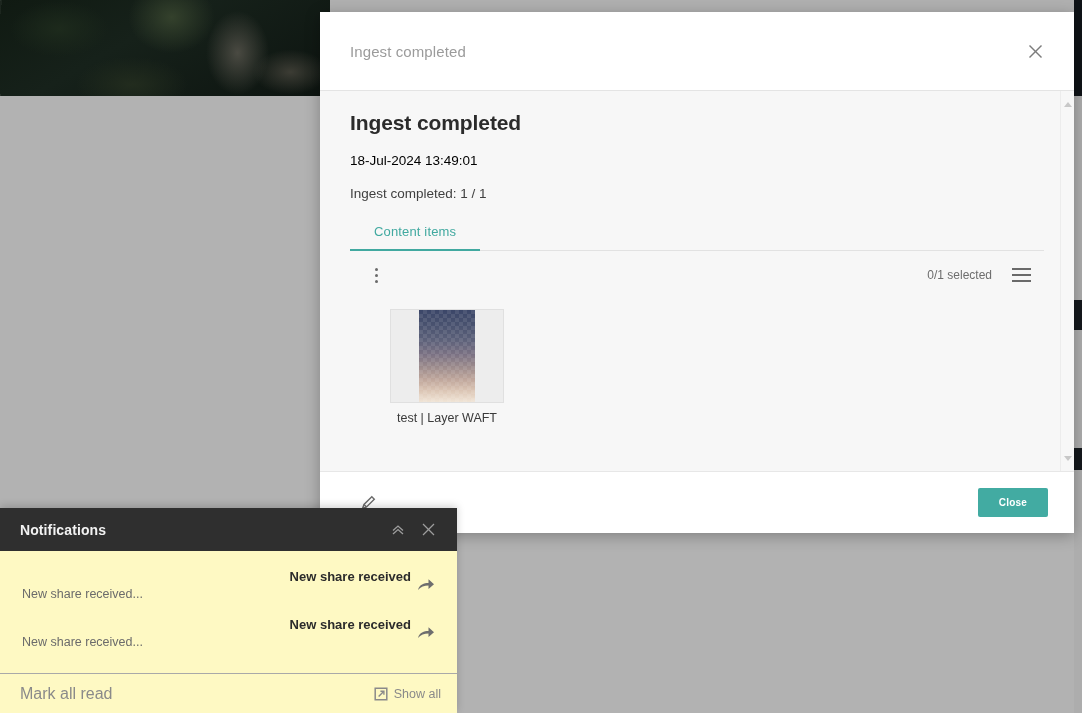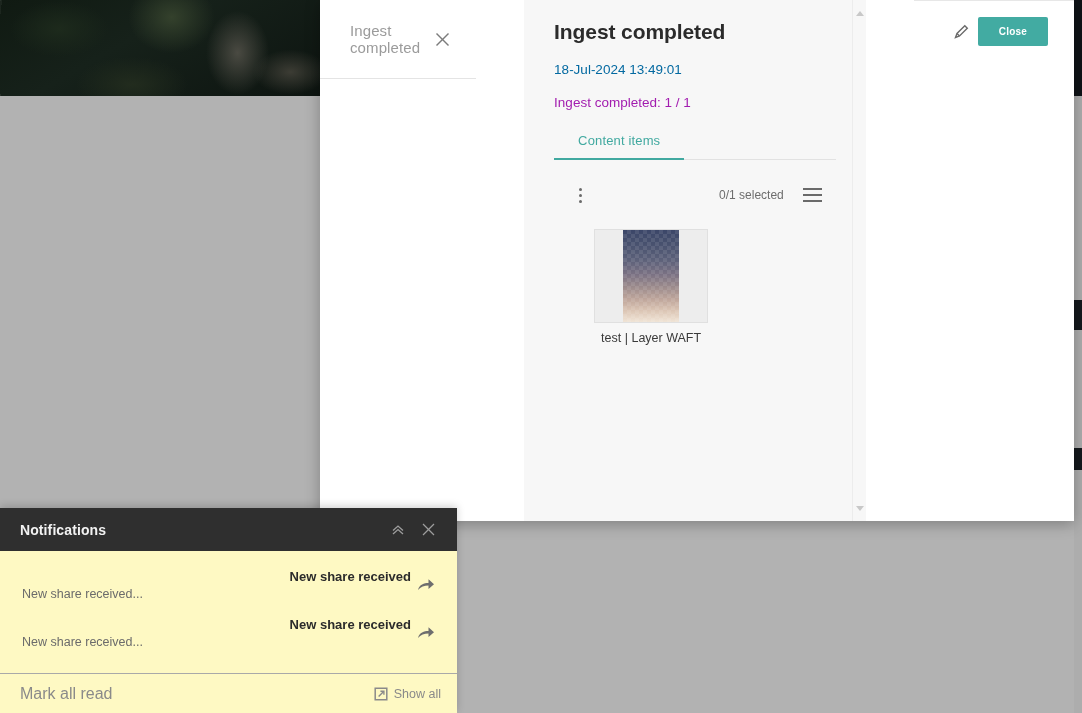--- a/index.html
+++ b/index.html
@@ -68,27 +68,26 @@
   }
   .bg-lower-right {
     position: absolute;
     left: 457px; top: 530px; width: 617px; height: 183px;
     background: #b2b2b2;
   }
 
   
   .modal {
     position: absolute;
-    left: 320px; top: 0;
+    left: 320px; top: 12px;
     width: 754px; height: 521px;
     background: #ffffff;
     box-shadow: 0 3px 14px rgba(0,0,0,0.28);
     display: flex;
-    flex-direction: row;
-    gap: 48px;
+    flex-direction: column;
   }
   .modal-header {
     height: 79px;
     flex: 0 0 79px;
     background: #ffffff;
     border-bottom: 1px solid #e4e4e4;
     display: flex;
     align-items: center;
     padding: 0 22px 0 30px;
   }
@@ -119,34 +118,34 @@
   }
   .body-title {
     font-size: 21px;
     font-weight: 700;
     color: #2b2b2b;
     letter-spacing: -0.1px;
     margin: 0 0 18px 0;
   }
   .body-timestamp {
     font-size: 13.5px;
-    color: #0369a1;
+    color: #000000;
     margin-bottom: 18px;
   }
   .body-summary {
     font-size: 13.5px;
-    color: #a21caf;
+    color: #404040;
     margin-bottom: 14px;
   }
 
   
   .tabs {
     border-bottom: 1px solid #e2e2e2;
     display: flex;
-    margin-bottom: 11px;
+    margin-bottom: 0;
   }
   .tab {
     padding: 9px 24px 10px 24px;
     font-size: 13px;
     color: #41a9a0;
     cursor: pointer;
     border-bottom: 2px solid #41a9a0;
     margin-bottom: -1px;
     letter-spacing: 0.15px;
   }

